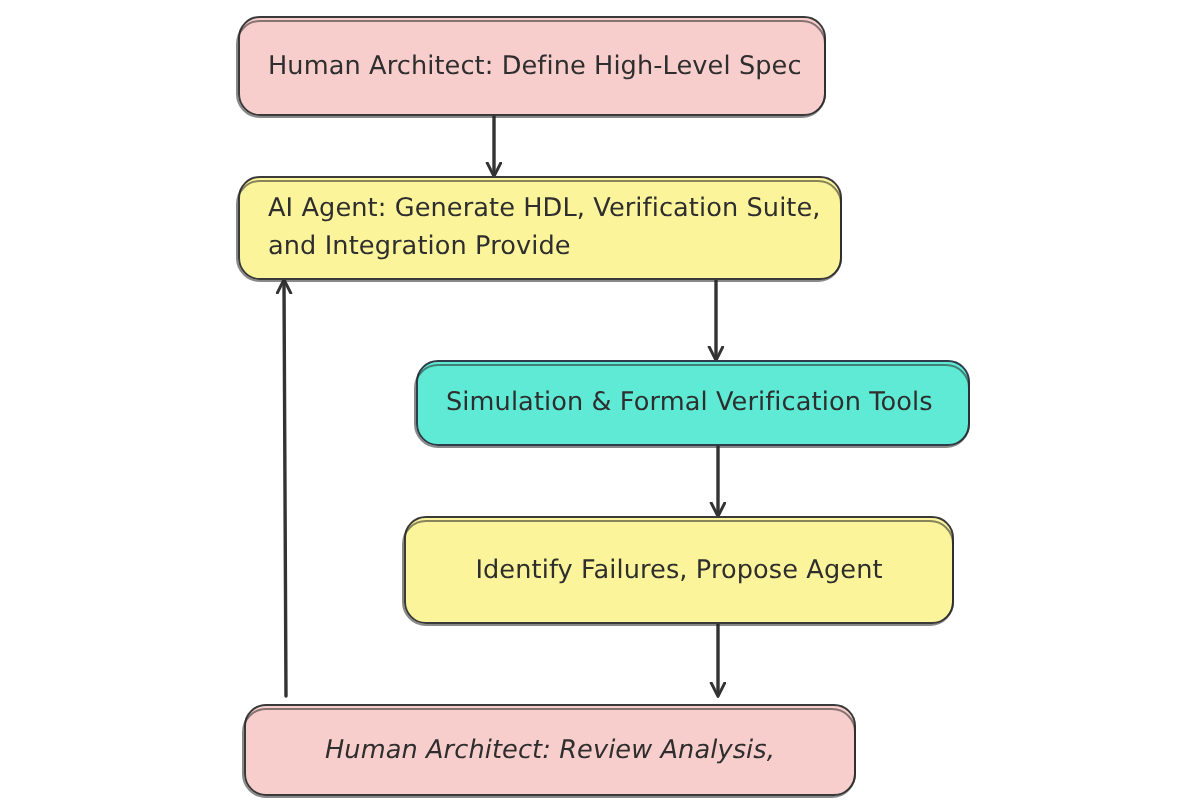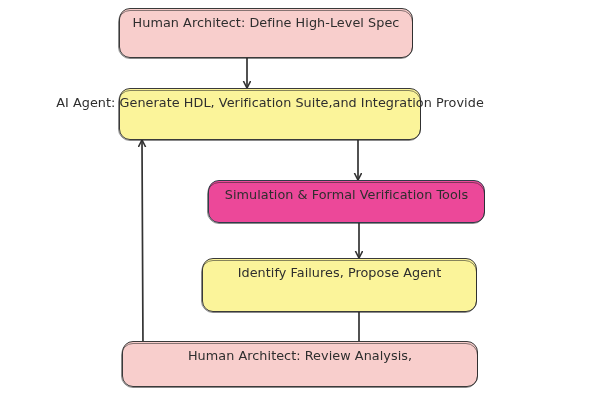--- a/index.html
+++ b/index.html
@@ -24,57 +24,57 @@
     top: 0;
     width: 600px;
     height: 400px;
   }
   .node {
     position: absolute;
     box-sizing: border-box;
     border-radius: 11px;
     border: 1.6px solid #2b2b2b;
     display: flex;
-    flex-direction: row;
+    flex-direction: column;
     justify-content: center;
-    padding: 4px 14px;
+    padding: 20px 14px;
     z-index: 3;
   }
   .node .line {
     font-size: 12.8px;
     line-height: 19px;
     color: #2e2e2e;
     white-space: nowrap;
     letter-spacing: 0.05px;
   }
   .node.centered .line {
     text-align: center;
   }
   .node.pink   { background: #f8cecc; border-color: #3a3a3a; }
   .node.yellow { background: #fbf49a; border-color: #3a3a3a; }
-  .node.blue   { background: #ec4899; border-color: #2f3d4a; }
+  .node.blue   { background: #5eead4; border-color: #2f3d4a; }
 
   
   .node::after {
     content: "";
     position: absolute;
     left: -2px;
     top: 1px;
     right: -1px;
     bottom: -2px;
     border-radius: 12px;
     border: 1.1px solid rgba(40,40,40,0.55);
     pointer-events: none;
   }
 
   #n-spec       { left: 119px; top: 8px;   width: 294px; height: 50px; }
   #n-generate   { left: 119px; top: 88px;  width: 302px; height: 52px; }
   #n-sim        { left: 208px; top: 180px; width: 277px; height: 43px; }
   #n-parse      { left: 202px; top: 258px; width: 275px; height: 54px; }
-  #n-review     { left: 122px; top: 341px; width: 356px; height: 46px; }
+  #n-review     { left: 122px; top: 352px; width: 306px; height: 46px; font-style: italic; }
 </style>
 </head>
 <body>
 
 <div id="flow-canvas">
 
   <svg id="edge-layer" viewBox="0 0 600 400" width="600" height="400" xmlns="http://www.w3.org/2000/svg">
     <defs>
       <marker id="arrowhead" markerWidth="9" markerHeight="9" refX="6.2" refY="4" orient="auto" markerUnits="userSpaceOnUse">
         <path d="M0.6,0.6 L7.4,4 L0.6,7.4" fill="none" stroke="#333333" stroke-width="1.5" stroke-linecap="round" stroke-linejoin="round"></path>

